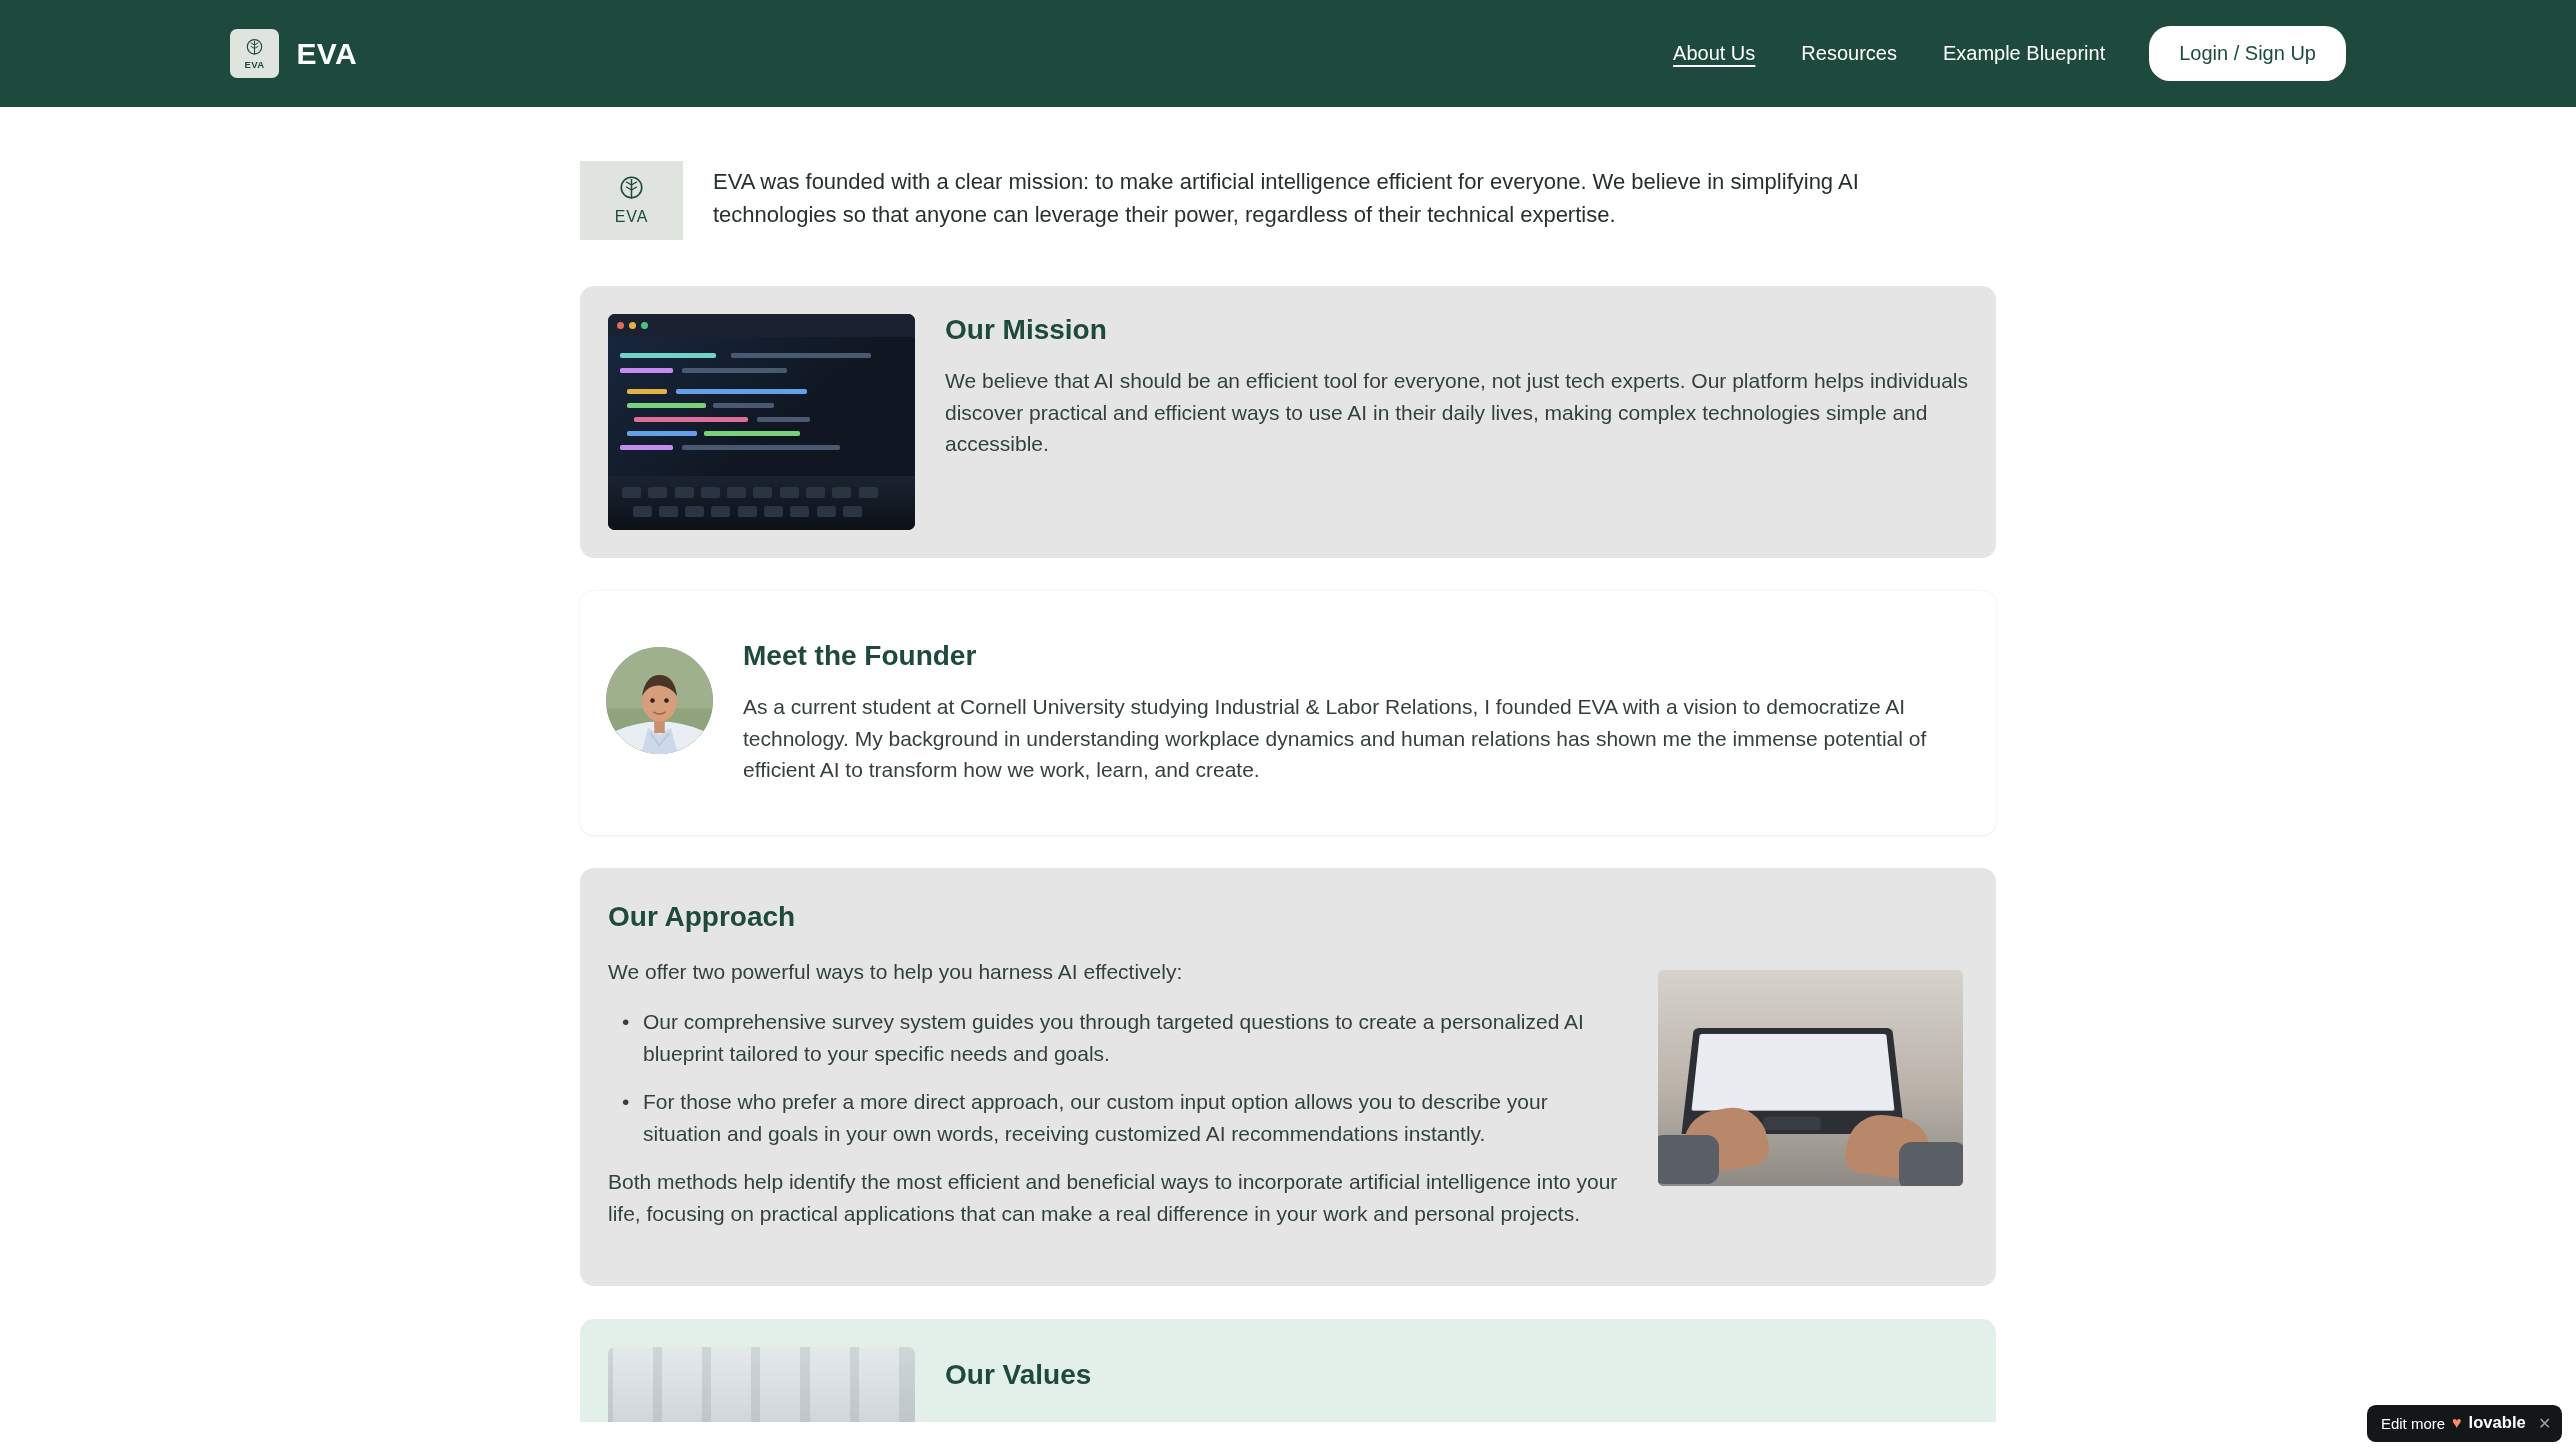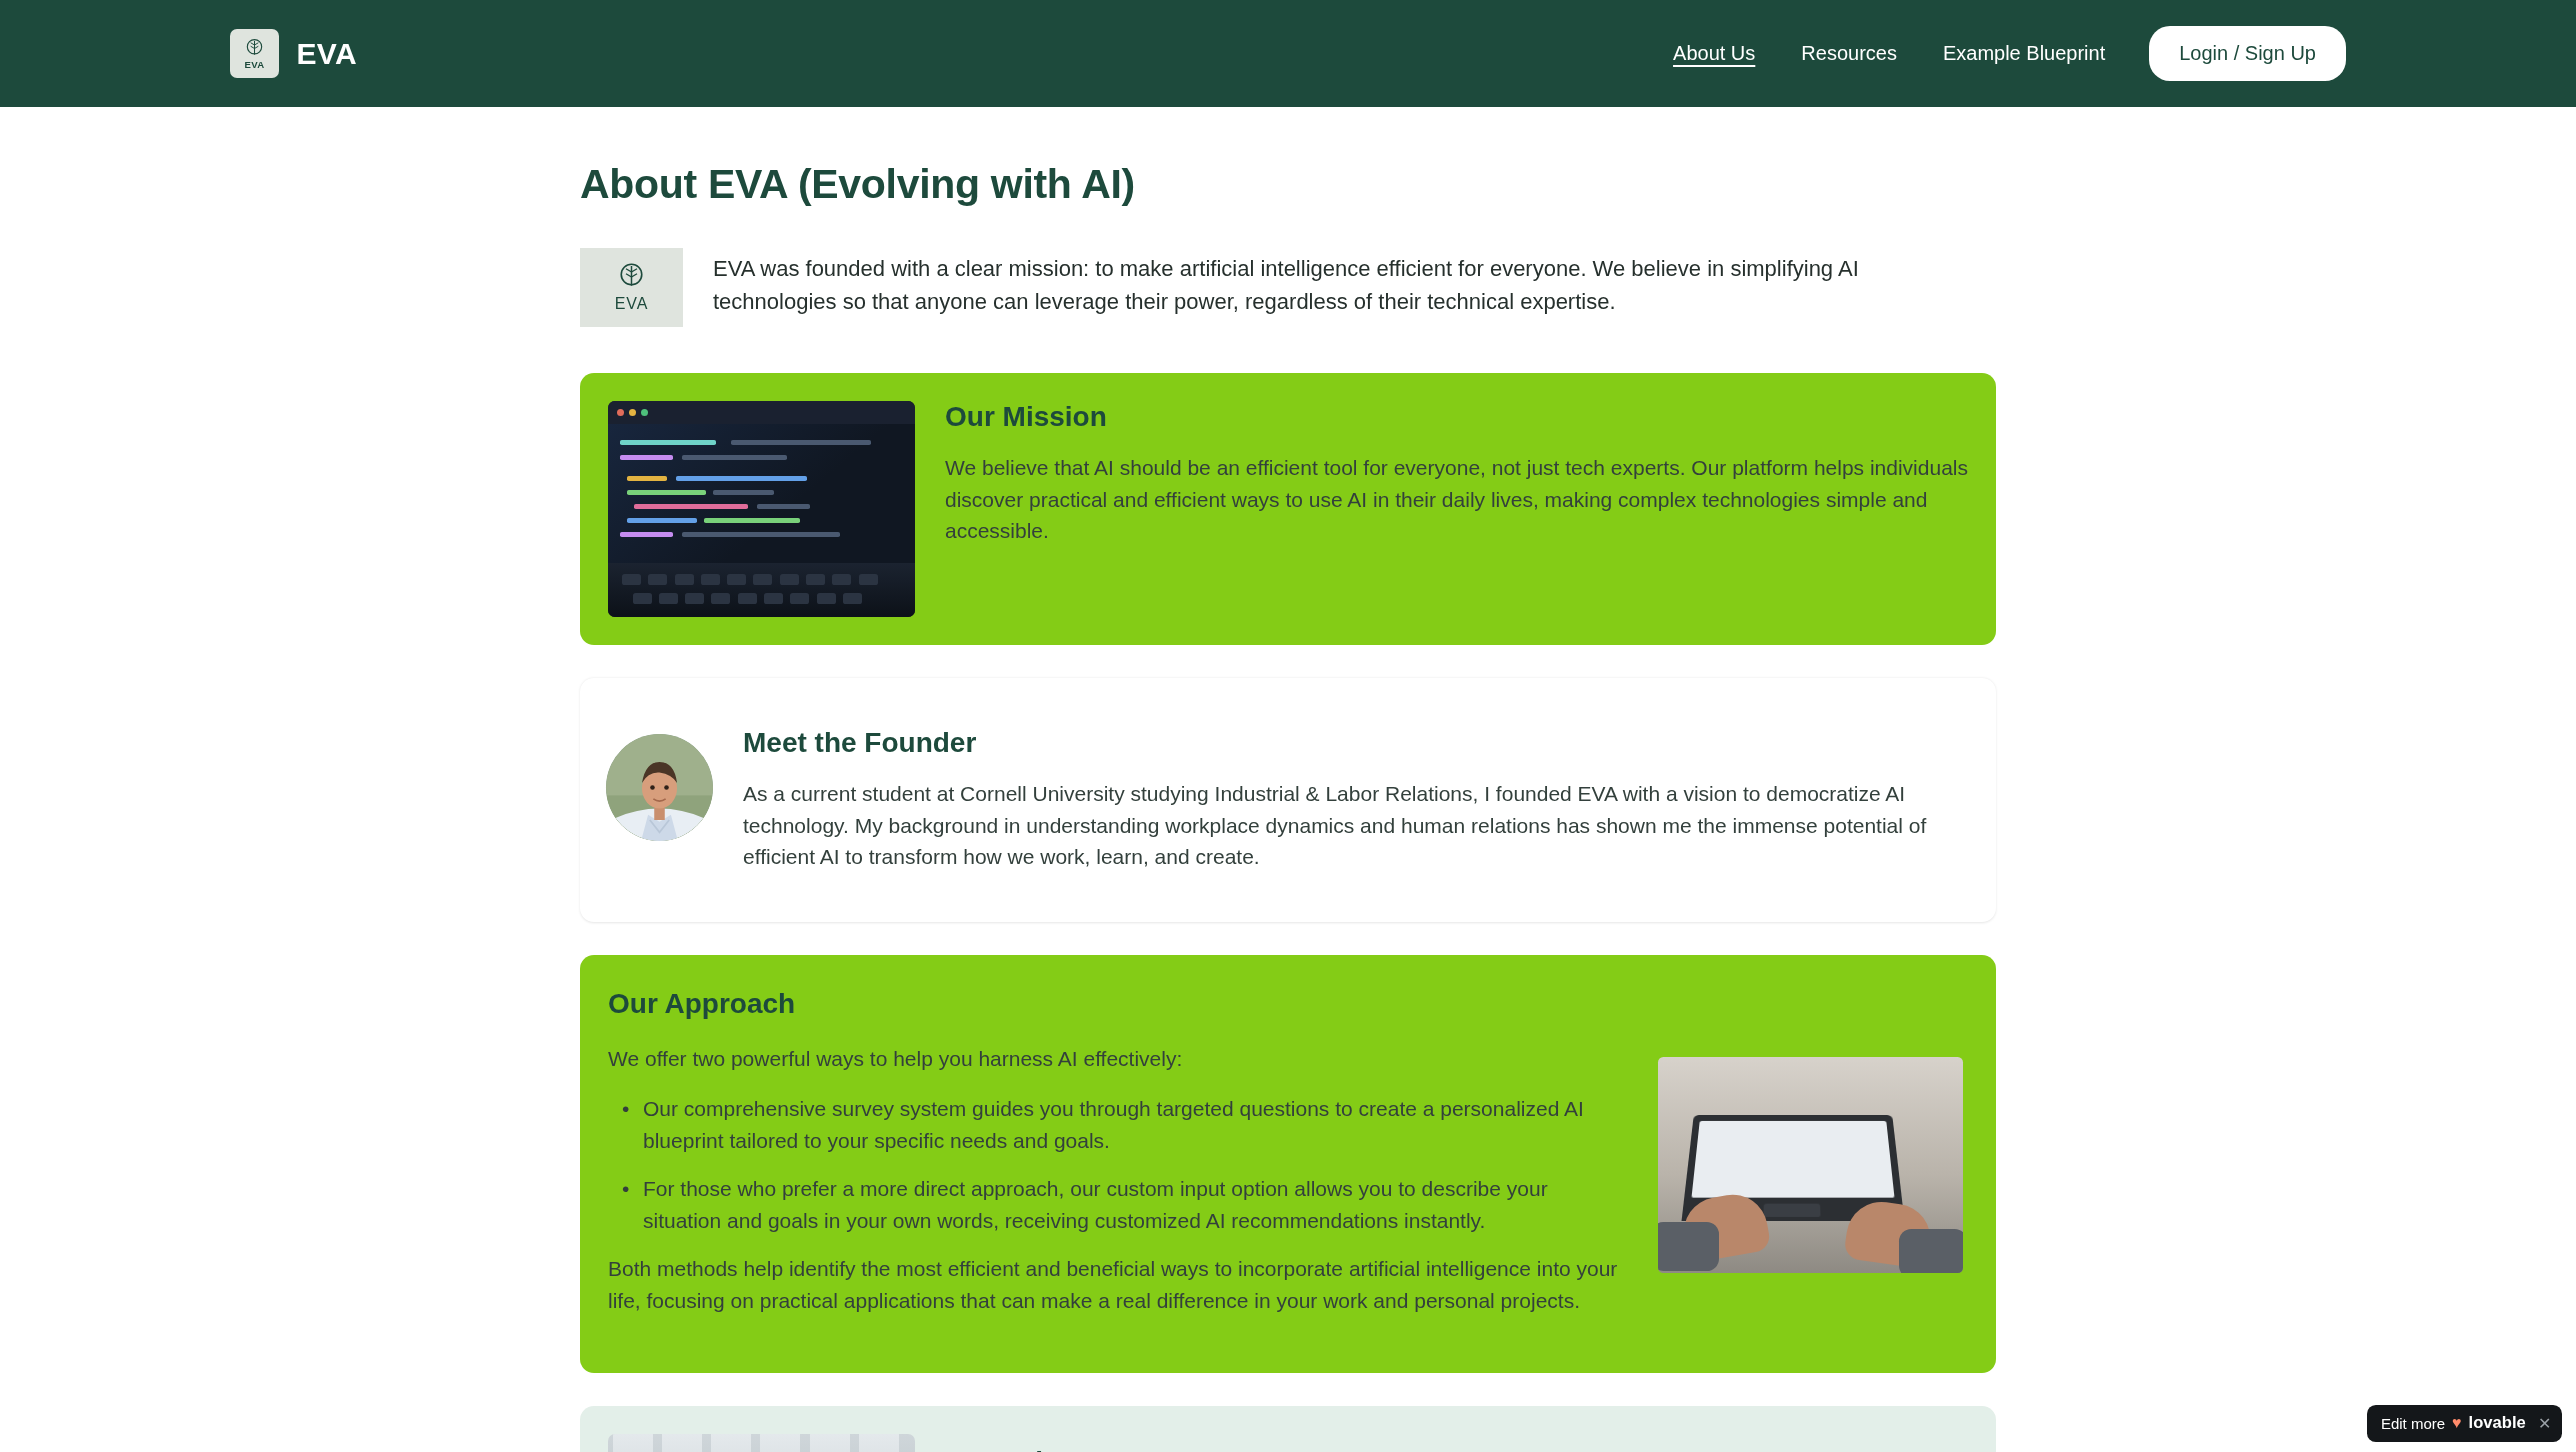--- a/index.html
+++ b/index.html
@@ -127,21 +127,21 @@
     max-width: 1244px;
     padding-top: 5.3px;
   }
 
   
   .card {
     border-radius: 14px;
     margin-bottom: 33px;
     overflow: hidden;
   }
-  .card-green { background: #84cc16; }
+  .card-green { background: #e5e5e5; }
   .card-white { background: #ffffff; box-shadow: 0 0.9px 2.6px rgba(0,0,0,0.10); }
 
   .card-row {
     display: flex;
     gap: 30px;
     padding: 28px;
     align-items: flex-start;
   }
   .card-heading {
     color: #1d4a3c;
@@ -287,21 +287,20 @@
     <a class="nav-link active" href="#">About Us</a>
     <a class="nav-link" href="#">Resources</a>
     <a class="nav-link" href="#">Example Blueprint</a>
     <button class="login-btn">Login / Sign Up</button>
   </div>
 </div>
 
 <div class="page">
   <div class="container">
 
-    <h1 class="page-title">About EVA (Evolving with AI)</h1>
 
     <div class="intro">
       <div class="intro-logo">
         <svg width="33" height="30" viewBox="0 0 26 24" aria-hidden="true">
           <circle cx="13" cy="10" r="8.2" fill="none" stroke="#1d4a3c" stroke-width="1.3"></circle>
           <path d="M13 3.2 L13 19" stroke="#1d4a3c" stroke-width="1.2"></path>
           <path d="M13 8 L8.6 5.4 M13 8 L17.4 5.4 M13 12 L8.6 9.4 M13 12 L17.4 9.4" stroke="#1d4a3c" stroke-width="1.1" fill="none"></path>
         </svg>
         <span class="lg-text">EVA</span>
       </div>

